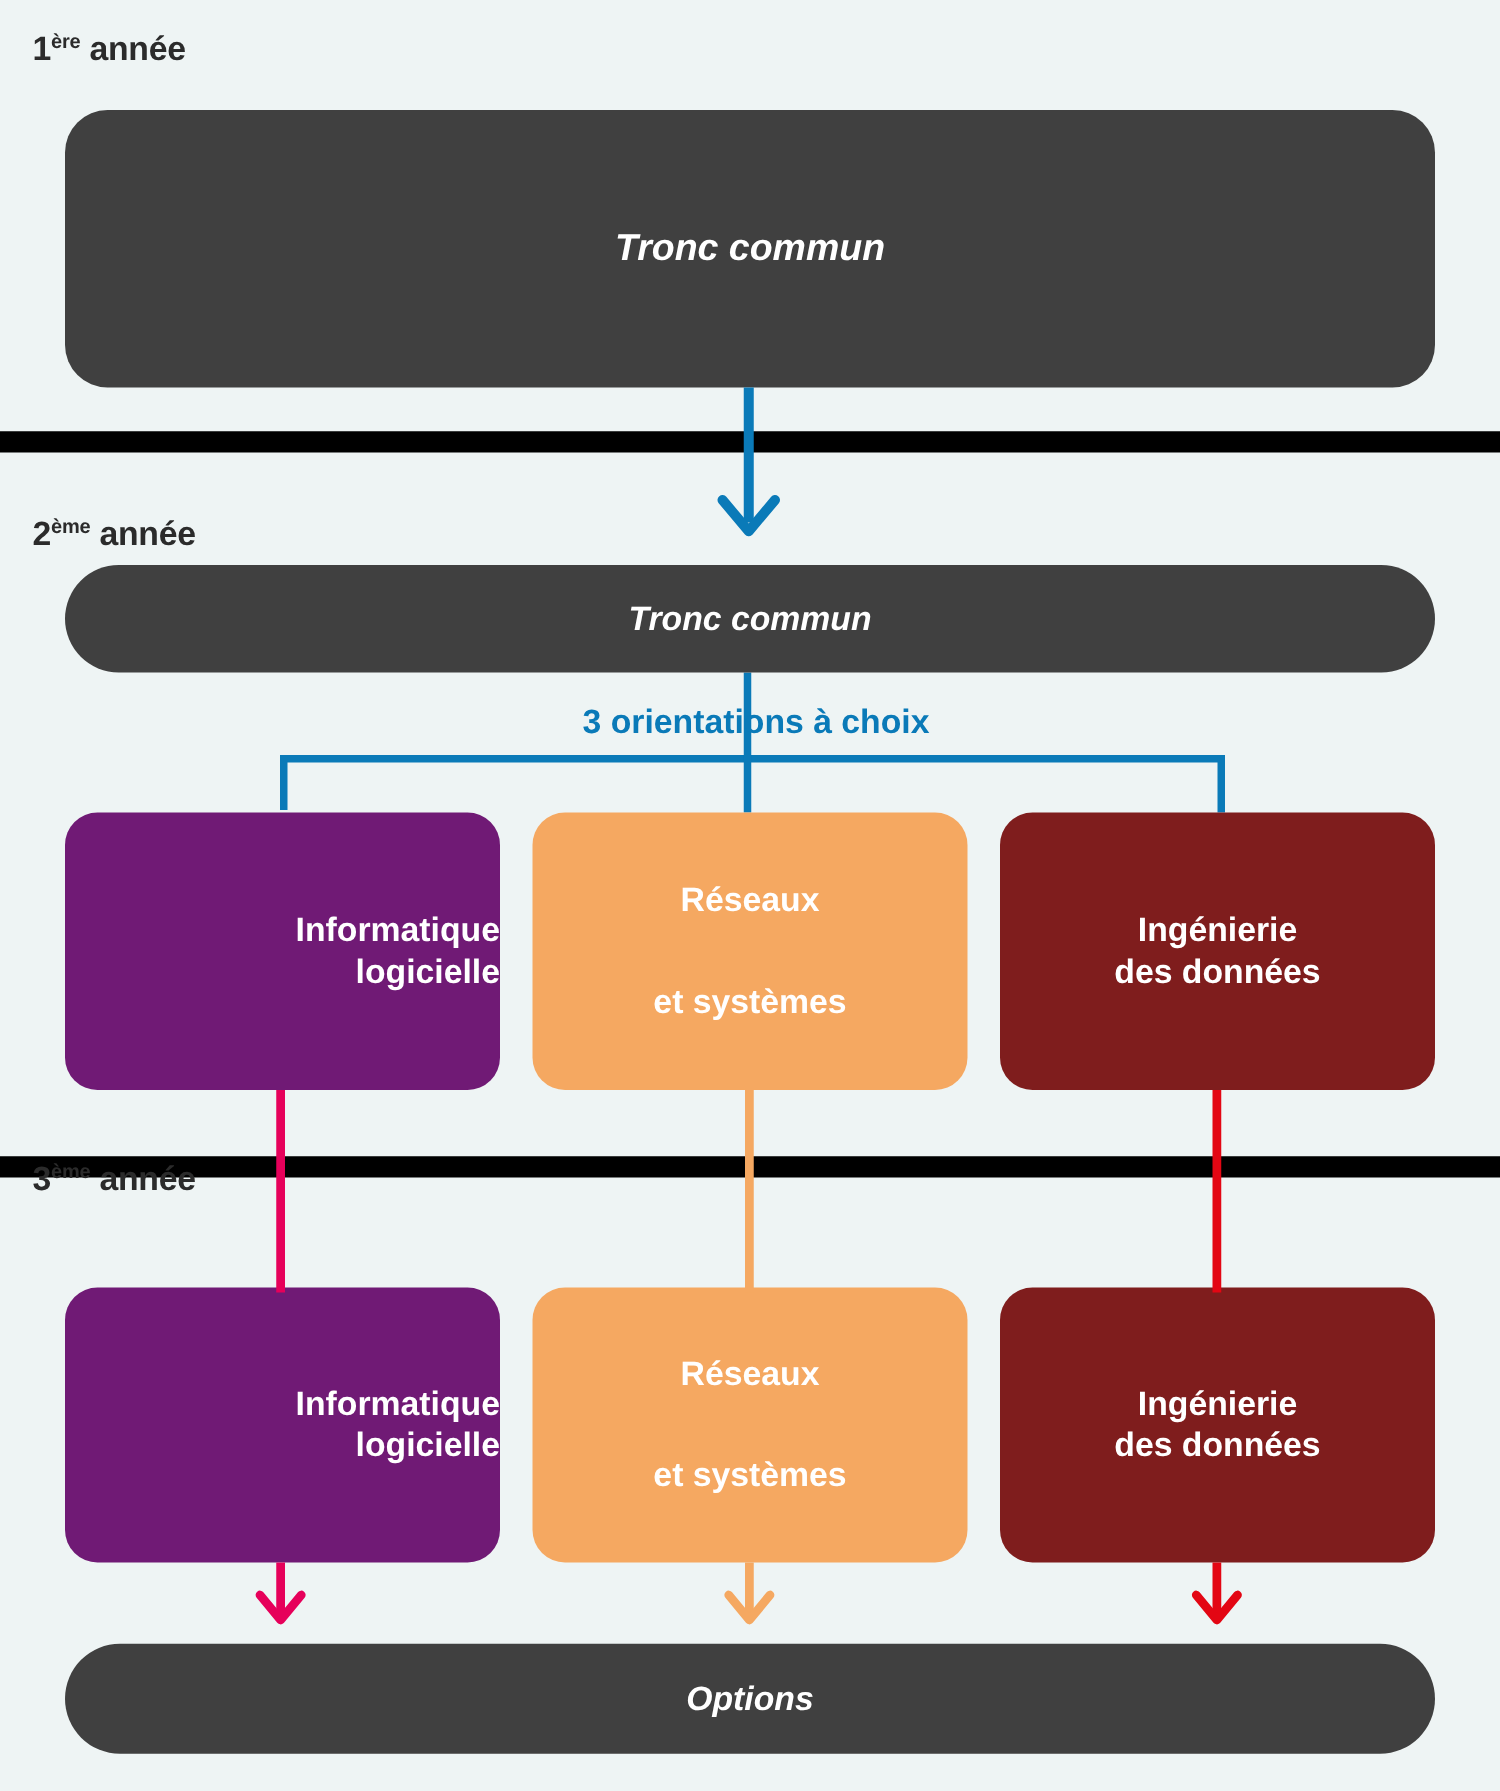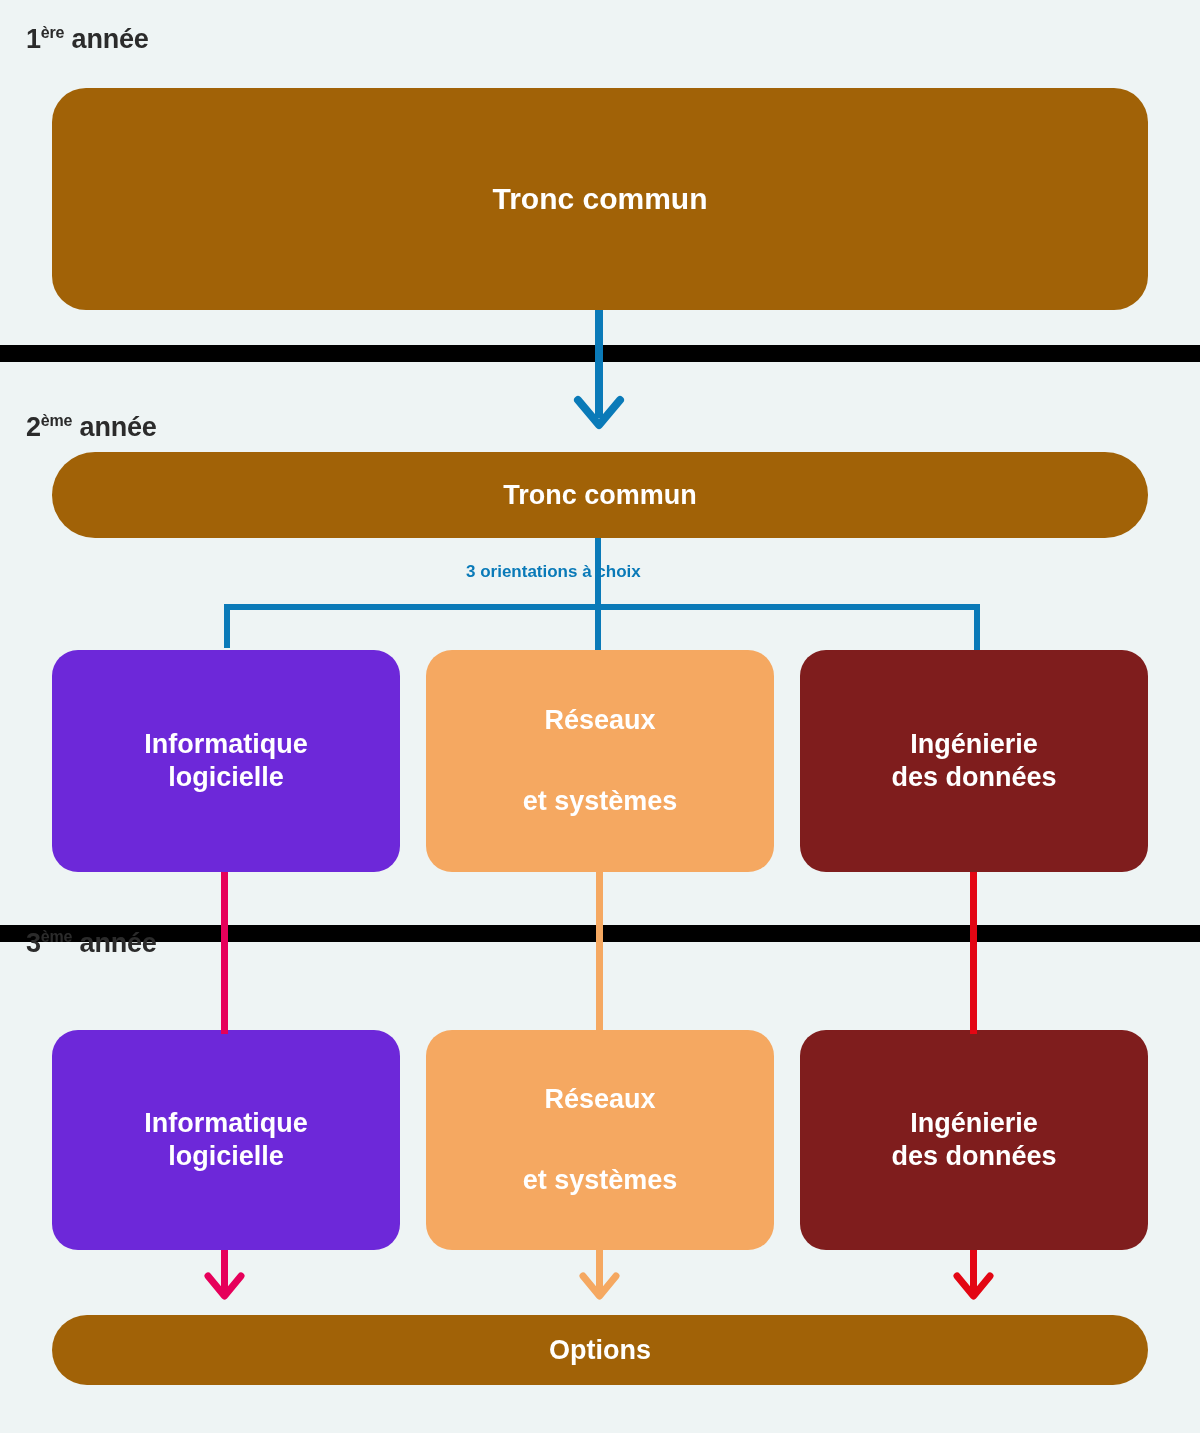--- a/index.html
+++ b/index.html
@@ -50,22 +50,22 @@
     display: flex;
     align-items: center;
     justify-content: center;
     text-align: center;
     color: #ffffff;
     font-weight: bold;
     line-height: 1.22;
     z-index: 5;
     box-sizing: border-box;
   }
-  .box-blue   { background: #a16207; }
-  .box-pink   { background: #6d28d9; }
+  .box-blue   { background: #404040; font-style: italic; }
+  .box-pink   { background: #701a75; align-items: flex-end; }
   .box-orange { background: #f5a861; gap: 48px; }
   .box-red    { background: #7f1d1d; }
 
   .r-lg   { border-radius: 34px; }
   .r-pill { border-radius: 999px; }
   .r-md   { border-radius: 26px; }
 
   .fs-big { font-size: 30px; }
   .fs-mid { font-size: 27px; }
 
@@ -76,21 +76,21 @@
   }
   .vline.over { z-index: 7; }
 
   .hline {
     position: absolute;
     z-index: 4;
   }
 
   .bracket-label {
     position: absolute;
-    font-size: 17px;
+    font-size: 27px;
     font-weight: bold;
     color: #0a7ab8;
     white-space: nowrap;
     z-index: 6;
   }
 
   svg.overlay {
     position: absolute;
     left: 0; top: 0;
     width: 1200px; height: 1433px;
@@ -189,17 +189,17 @@
     <g>
       <line x1="973.5" y1="1250" x2="973.5" y2="1292" stroke="#e30613" stroke-width="7"></line>
       <polyline points="957,1276 973.5,1296 990,1276" fill="none" stroke="#e30613" stroke-width="7" stroke-linecap="round" stroke-linejoin="round"></polyline>
     </g>
 
     <g>
       <polyline points="578,400 599,425 620,400" fill="none" stroke="#0a7ab8" stroke-width="8" stroke-linecap="round" stroke-linejoin="round"></polyline>
     </g>
   </svg>
 
-  <div class="box box-blue r-pill fs-mid" style="left:52px; top:1315px; width:1096px; height:70px;">
+  <div class="box box-blue r-pill fs-mid" style="left:52px; top:1315px; width:1096px; height:88px;">
     <span>Options</span>
   </div>
 
 </div>
 
 </body></html>

